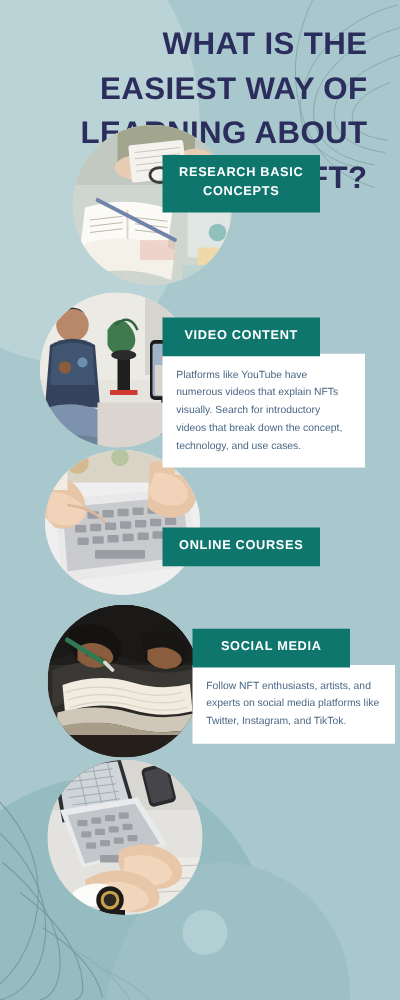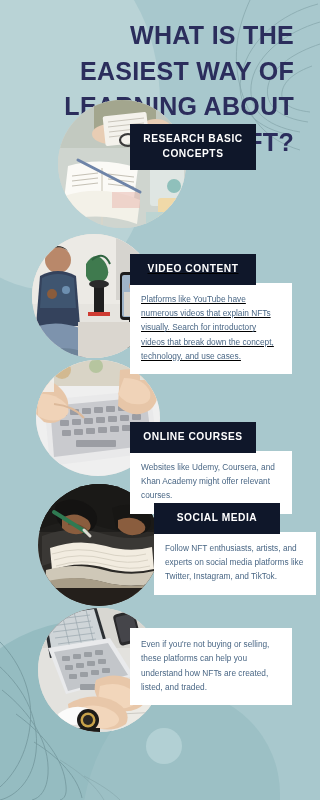--- a/index.html
+++ b/index.html
@@ -72,21 +72,21 @@
   }
   .photo .ph-inner{ position:absolute; inset:0; }
 
   .card{
     position:absolute;
     left:130px;
   }
   .card-head{
     position:relative;
     width:126px;
-    background:#0f172a;
+    background:#0f766e;
     color:#ffffff;
     font-size:10.2px;
     font-weight:bold;
     letter-spacing:0.55px;
     text-align:center;
     padding:8px 6px;
     line-height:1.45;
     z-index:3;
   }
   .card-body{
@@ -203,21 +203,21 @@
         <rect x="56" y="78" width="22" height="4" fill="#cf3b32"></rect>
         <rect x="88" y="38" width="26" height="48" rx="4" fill="#1b1b1b"></rect>
         <rect x="90" y="41" width="22" height="42" rx="2" fill="#9fb4c8"></rect>
         <rect x="92" y="58" width="18" height="24" fill="#d8d4cc"></rect>
         <circle cx="101" cy="52" r="4" fill="#c9a186"></circle>
         <rect x="97" y="86" width="8" height="22" fill="#222"></rect>
         <path d="M88,108 l13,-4 l13,4 l-2,6 l-22,0 z" fill="#222"></path>
         <rect x="46" y="88" width="60" height="36" fill="#dad6cf"></rect>
       </svg>
     </div>
-    <div class="card" style="top:254px;text-decoration:underline;">
+    <div class="card" style="top:254px;">
       <div class="card-head">VIDEO CONTENT</div>
       <div class="card-body">Platforms like YouTube have numerous videos that explain NFTs visually. Search for introductory videos that break down the concept, technology, and use cases.</div>
     </div>
   </div>
 
   <div class="step">
     <div class="photo" style="left:36px; top:360px; width:124px; height:116px;">
       <svg class="ph-inner" viewBox="0 0 124 116" preserveAspectRatio="xMidYMid slice">
         <rect width="124" height="116" fill="#efefef"></rect>
         <rect x="0" y="0" width="124" height="26" fill="#d9d4c6"></rect>
@@ -253,21 +253,20 @@
         <path d="M2,34 q16,-2 28,10 q6,8 -2,14 q-12,6 -26,-2 z" fill="#f0d3b8"></path>
         <path d="M18,44 q20,2 30,14" stroke="#dcb99a" stroke-width="2" fill="none"></path>
         <path d="M84,10 q22,-4 34,14 q8,16 -4,26 q-16,10 -32,-4 z" fill="#e7c6a8"></path>
         <path d="M88,18 q20,0 26,14 q2,10 -8,12 q-16,2 -24,-10 z" fill="#f0d3b8"></path>
         <rect x="0" y="14" width="18" height="18" fill="#f4f4f2" opacity="0.8"></rect>
         <rect x="104" y="0" width="20" height="20" fill="#e3e1da"></rect>
       </svg>
     </div>
     <div class="card" style="top:378px;margin-top:44px;">
       <div class="card-head">ONLINE COURSES</div>
-      <div class="card-body">Websites like Udemy, Coursera, and Khan Academy might offer relevant courses.</div>
     </div>
   </div>
 
   <div class="step">
     <div class="photo" style="left:38px; top:484px; width:122px; height:122px;">
       <svg class="ph-inner" viewBox="0 0 122 122" preserveAspectRatio="xMidYMid slice">
         <rect width="122" height="122" fill="#2c2a27"></rect>
         <rect x="0" y="0" width="122" height="48" fill="#1f1e1c"></rect>
         <path d="M0,46 q30,-14 60,-4 q30,10 62,2 l0,-44 l-122,0 z" fill="#1a1917"></path>
         <path d="M4,52 q30,-12 62,-2 q28,8 54,0 l2,30 q-28,8 -56,0 q-32,-10 -62,2 z" fill="#3a3835"></path>
@@ -340,17 +339,16 @@
         <path d="M30,96 q24,-14 48,-2 q16,10 10,22 q-14,10 -36,2 q-22,-8 -22,-22 z" fill="#e8c7a9"></path>
         <path d="M36,102 q22,-10 40,2 q10,8 0,14 q-20,8 -38,-6 z" fill="#f2d6bb"></path>
         <path d="M20,106 q16,-12 34,-4 l-4,12 q-14,6 -28,0 z" fill="#fbfbfa"></path>
         <circle cx="50" cy="112" r="11" fill="#1c1a18"></circle>
         <circle cx="50" cy="112" r="7.5" fill="#c8a24a"></circle>
         <circle cx="50" cy="112" r="5" fill="#2a2724"></circle>
         <rect x="38" y="120" width="24" height="4" fill="#1c1a18"></rect>
       </svg>
     </div>
     <div class="card" style="top:630px;">
-      <div class="card-body">Even if you're not buying or selling, these platforms can help you understand how NFTs are created, listed, and traded.</div>
     </div>
   </div>
 
 </div>
 
 </body></html>

